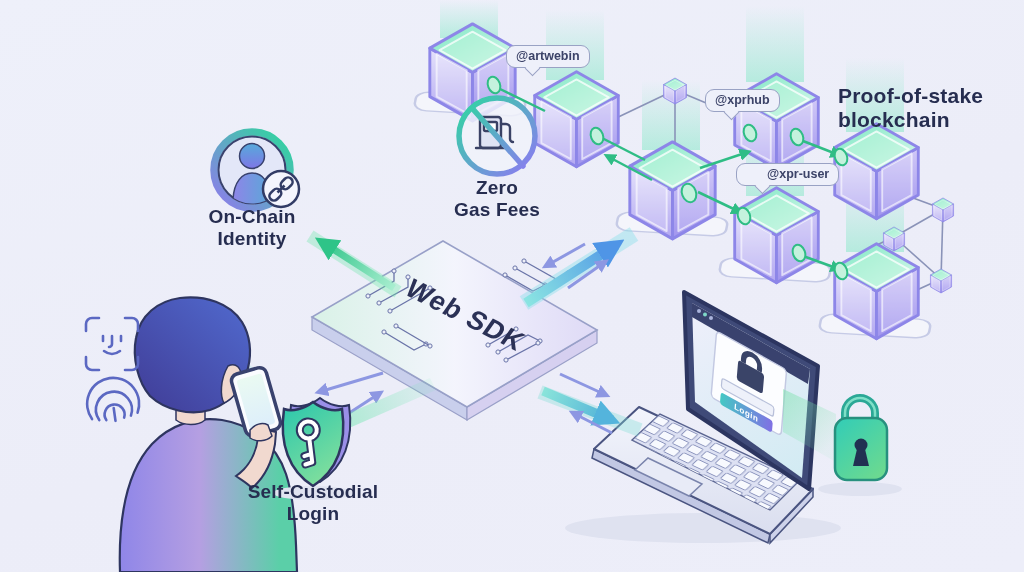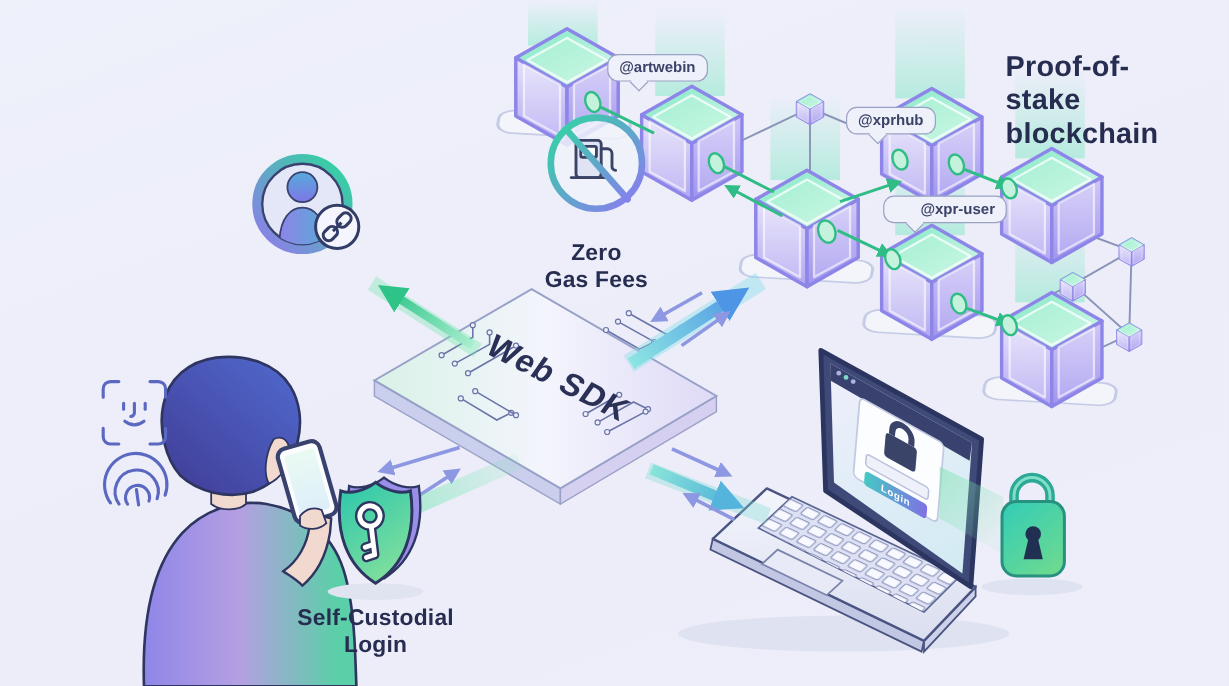--- a/index.html
+++ b/index.html
@@ -2,29 +2,29 @@
 <html><head>
 <meta charset="utf-8">
 <style>
   html,body{margin:0;padding:0;background:#e7e9f4;}
   .stage{position:relative;width:1024px;height:572px;overflow:hidden;margin:0 auto;
          background:linear-gradient(160deg,#eef0fa 0%,#ecedf8 55%,#edeef9 100%);
          font-family:"Liberation Sans",sans-serif;}
   .stage svg{position:absolute;inset:0;}
   .label{position:absolute;font-weight:700;color:#262d50;white-space:pre-line;
          line-height:1.16;letter-spacing:.2px;}
-  .center{text-align:center;margin-top:24px;}
+  .center{text-align:center;}
   .bubble{position:absolute;background:#eef0fa;border:1.5px solid #99a2c4;border-radius:9px;
           padding:3px 9px 4px;font-size:12.5px;font-weight:700;color:#3c4368;}
   .bubble .tail{position:absolute;left:20px;bottom:-6.5px;width:10px;height:10px;background:#eef0fa;
           border-right:1.5px solid #99a2c4;border-bottom:1.5px solid #99a2c4;transform:rotate(45deg);}
   .sdk-label{position:absolute;left:380px;top:300px;width:170px;text-align:center;
           font-size:27px;font-weight:700;color:#2b3156;letter-spacing:1px;
           transform:rotate(27deg) skewX(-8deg);transform-origin:center;}
-  .title{font-size:24px;}
+  .title{font-size:21px;margin-top:42px;}
   .feature{font-size:19px;}
 </style>
 </head>
 <body>
 
 <div class="stage">
 
 <svg width="1024" height="572" viewBox="0 0 1024 572">
   <defs>
     <linearGradient id="gTop" x1="0" y1="0" x2="1" y2="1">
@@ -373,20 +373,22 @@
         <rect x="282.5" y="184.5" width="13" height="9" rx="4.5"></rect>
         <path d="M276,189 L286,189"></path>
       </g>
     </g>
   </g>
 </svg>
 
   <div class="label title" style="left:838px;top:42px;width:160px;">Proof-of-stake
 blockchain</div>
 
+  <div class="label feature center" style="left:190px;top:206px;width:124px;">On-Chain
+Identity</div>
 
   <div class="label feature center" style="left:447px;top:177px;width:100px;">Zero
 Gas Fees</div>
 
   <div class="label feature center" style="left:237px;top:481px;width:152px;">Self-Custodial
 Login</div>
 
 
   <div class="sdk-label">Web SDK</div>
 

